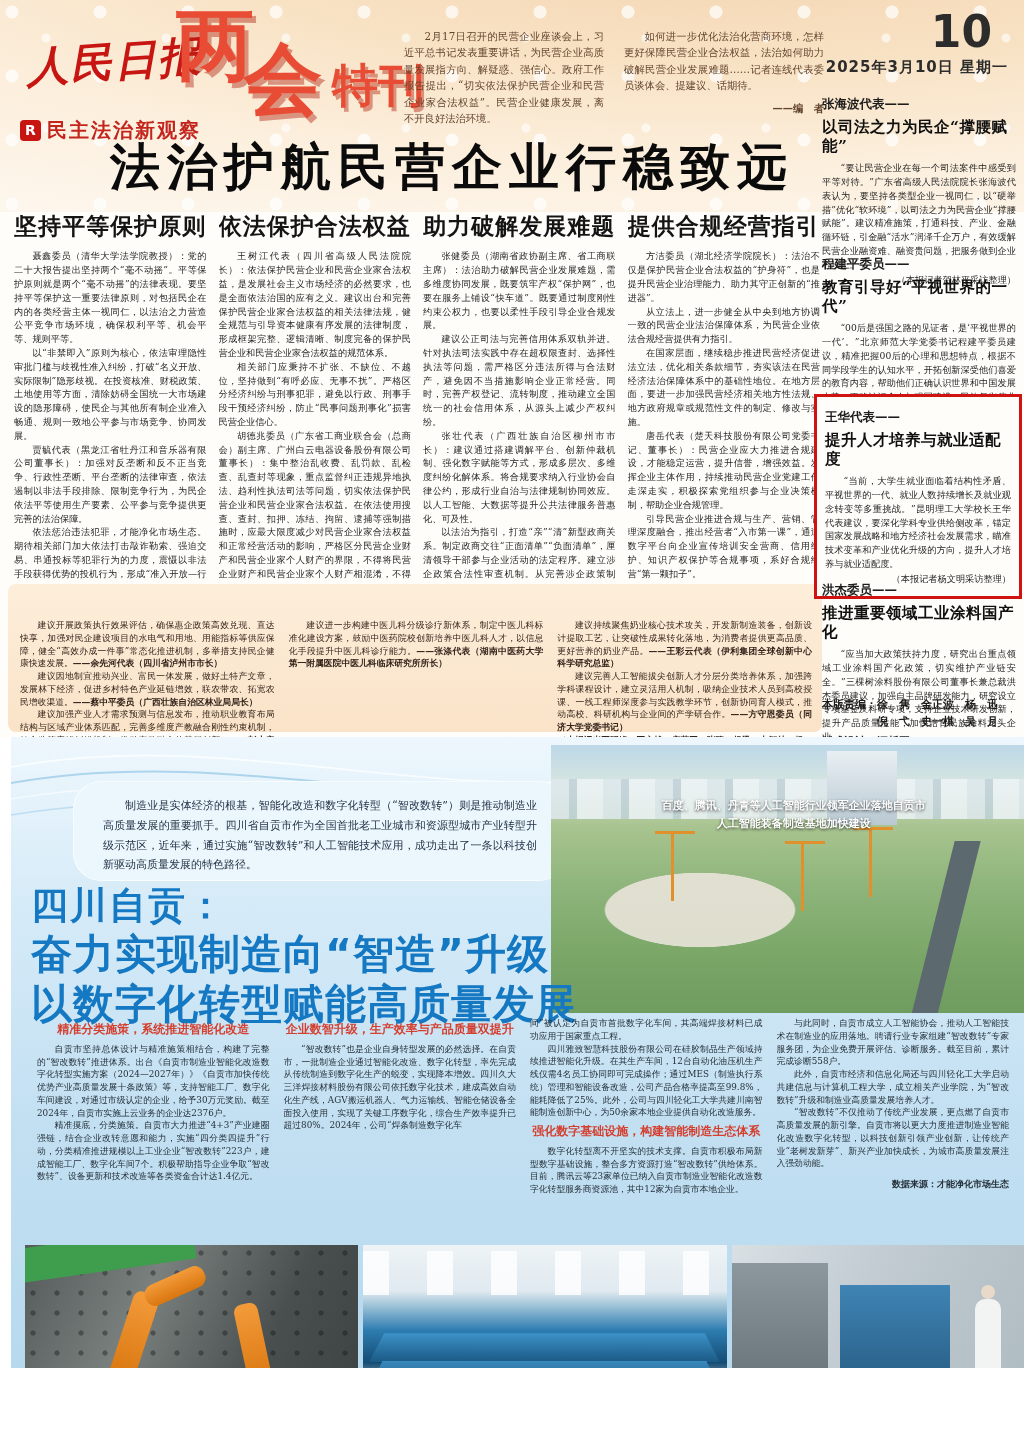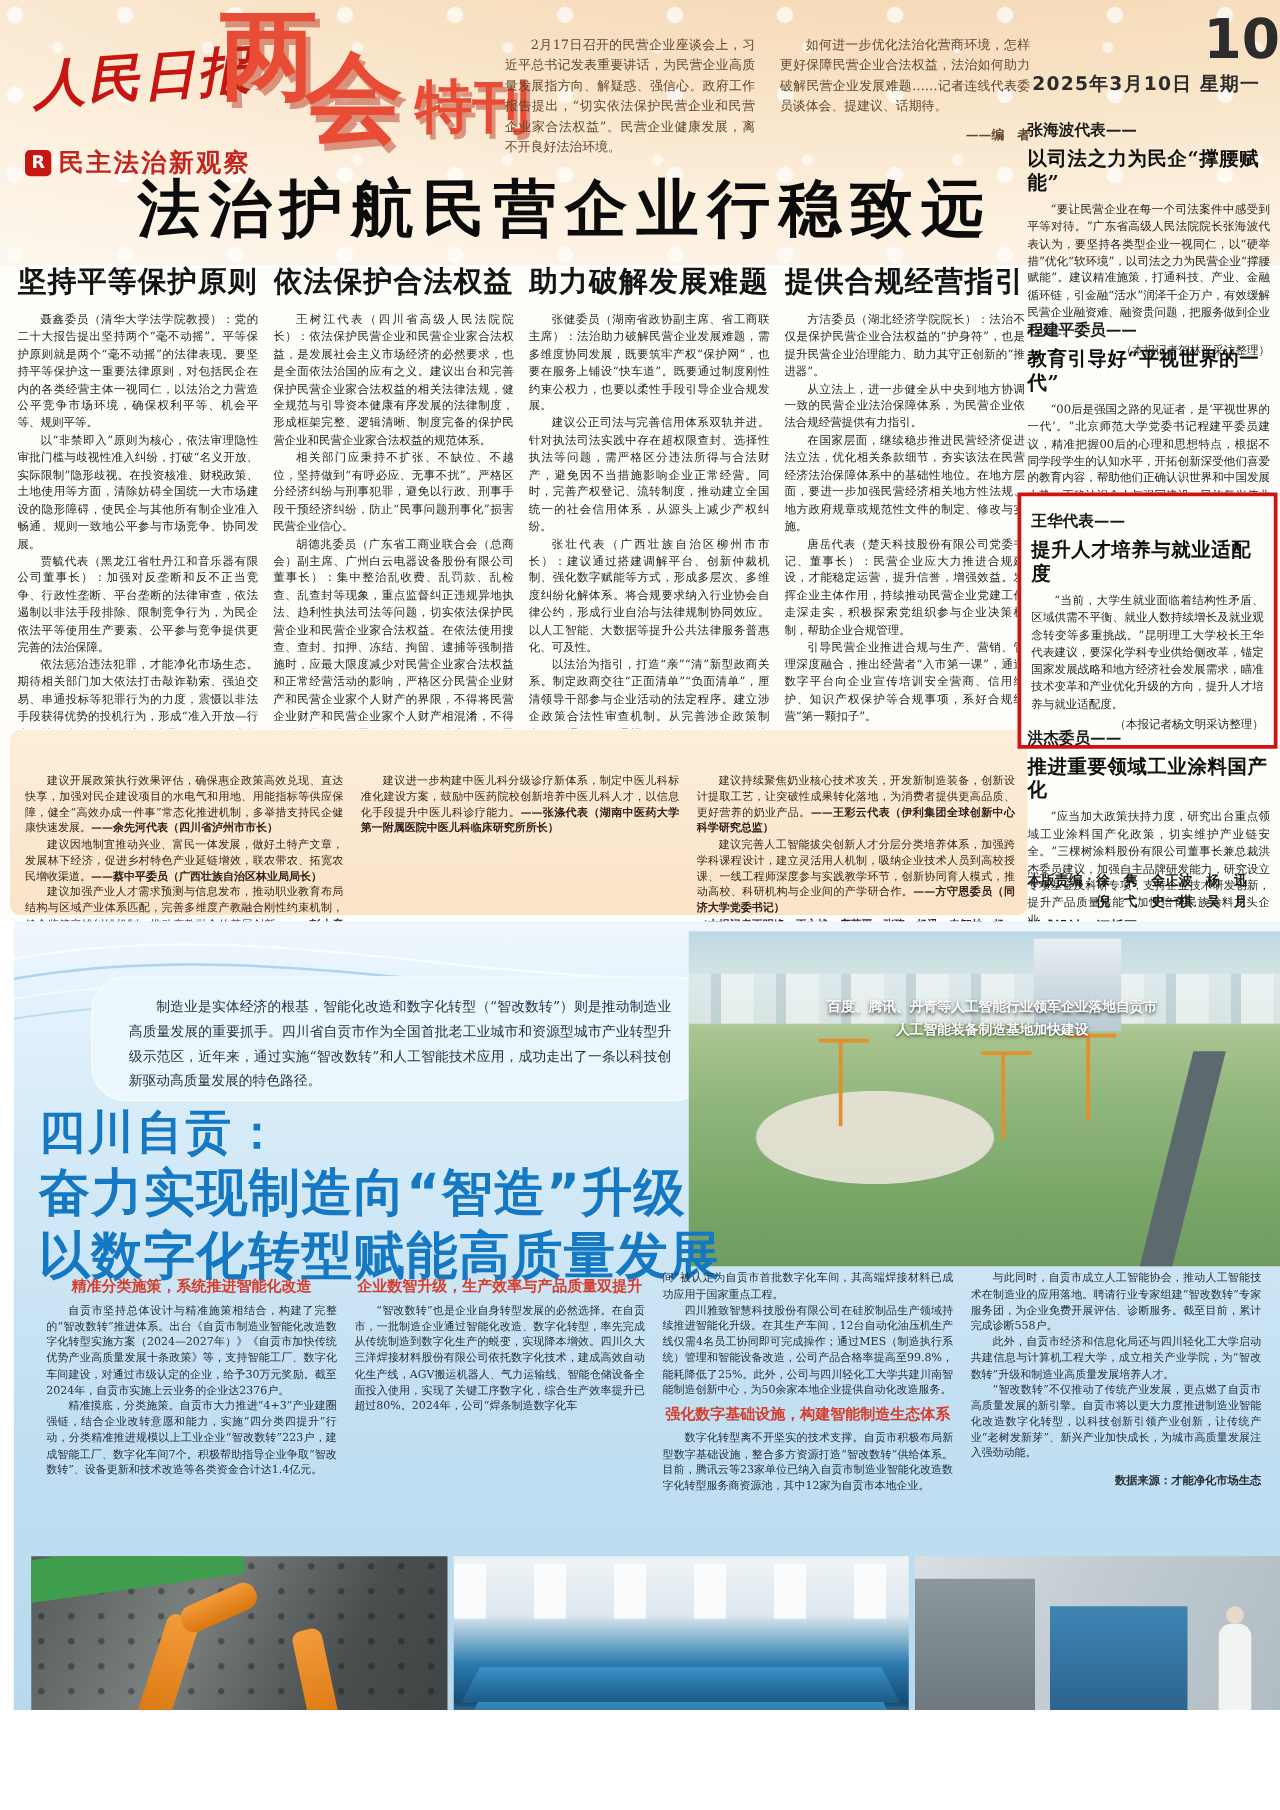--- a/index.html
+++ b/index.html
@@ -30,21 +30,21 @@
   .section-label { position:absolute; left:20px; top:117px; display:flex; align-items:center; gap:6px; }
   .r-icon { width:21px; height:21px; background:#c71612; color:#fff; border-radius:4px;
     font:700 14px/21px "DejaVu Sans",sans-serif; text-align:center; }
   .section-label .txt { font:700 20px "DejaVu Sans",sans-serif; color:#c3251d; letter-spacing:2px; }
 
   .editor-note { position:absolute; left:404px; top:28px; width:420px; height:118px;
     column-count:2; column-gap:20px; font-size:10.3px; line-height:1.6; color:#63452f; text-align:justify; }
   .editor-note p { text-indent:2em; }
   .editor-sign { text-align:right; margin-top:6px; font-weight:700; }
 
-  .page-num { position:absolute; right:0; top:6px; font:700 44px "DejaVu Sans",sans-serif; color:#2c2c2c; }
+  .page-num { position:absolute; right:32px; top:6px; font:700 44px "DejaVu Sans",sans-serif; color:#2c2c2c; }
   .page-date { position:absolute; right:16px; top:58px; font:700 15px "DejaVu Sans",sans-serif; color:#2c2c2c; letter-spacing:1px; }
 
   .headline { position:absolute; left:110px; top:134px; font:900 50px "DejaVu Sans",sans-serif;
     color:#0b0b0b; letter-spacing:7px; white-space:nowrap; }
 
   .cols { position:absolute; left:14px; top:213px; width:806px; height:370px;
     display:grid; grid-template-columns:repeat(4,1fr); gap:12px; overflow:hidden; }
   .col { overflow:hidden; }
   .col-head { font:700 23px/1.15 "DejaVu Serif",serif; color:#141414; text-align:center;
     letter-spacing:1px; margin-bottom:10px; }
@@ -211,21 +211,21 @@
       </div>
       <div class="sb-art" style="top:160px">
         <div class="sb-label">程建平委员——</div>
         <div class="sb-head">教育引导好“平视世界的一代”</div>
         <p class="sb-body">“00后是强国之路的见证者，是‘平视世界的一代’。”北京师范大学党委书记程建平委员建议，精准把握00后的心理和思想特点，根据不同学段学生的认知水平，开拓创新深受他们喜爱的教育内容，帮助他们正确认识世界和中国发展大势，正确认识个人与强国建设、民族复兴伟业的关系。</p>
         <div class="sb-byline">（本报记者黄超采访整理）</div>
       </div>
       <div class="red-box">
         <div class="sb-label">王华代表——</div>
         <div class="sb-head">提升人才培养与就业适配度</div>
-        <p class="sb-body">“当前，大学生就业面临着结构性矛盾、区域供需不平衡、就业人数持续增长及就业观念转变等多重挑战。”昆明理工大学校长王华代表建议，要深化学科专业供给侧改革，锚定国家发展战略和地方经济社会发展需求，瞄准技术变革和产业优化升级的方向，提升人才培养与就业适配度。</p>
+        <p class="sb-body">“当前，大学生就业面临着结构性矛盾、平视世界的一代、就业人数持续增长及就业观念转变等多重挑战。”昆明理工大学校长王华代表建议，要深化学科专业供给侧改革，锚定国家发展战略和地方经济社会发展需求，瞄准技术变革和产业优化升级的方向，提升人才培养与就业适配度。</p>
         <div class="sb-byline">（本报记者杨文明采访整理）</div>
       </div>
       <div class="sb-art" style="top:486px">
         <div class="sb-label">洪杰委员——</div>
         <div class="sb-head">推进重要领域工业涂料国产化</div>
         <p class="sb-body">“应当加大政策扶持力度，研究出台重点领域工业涂料国产化政策，切实维护产业链安全。”三棵树涂料股份有限公司董事长兼总裁洪杰委员建议，加强自主品牌研发能力，研究设立专项基金及科研专项，支持企业技术研发创新，提升产品质量性能，加快培育民族涂料龙头企业。</p>
         <div class="sb-byline">（本报记者刘晓宇采访整理）</div>
       </div>
       <div class="credits">
         <div>本版责编：徐　隽　金正波　杨　迅</div>

